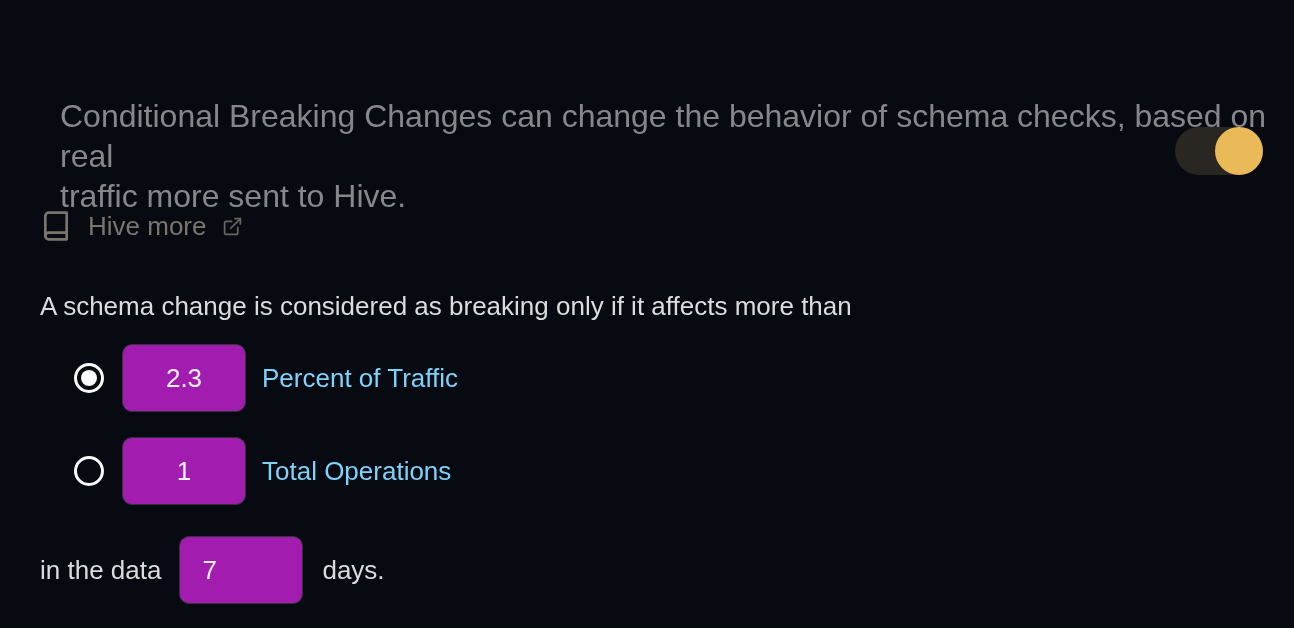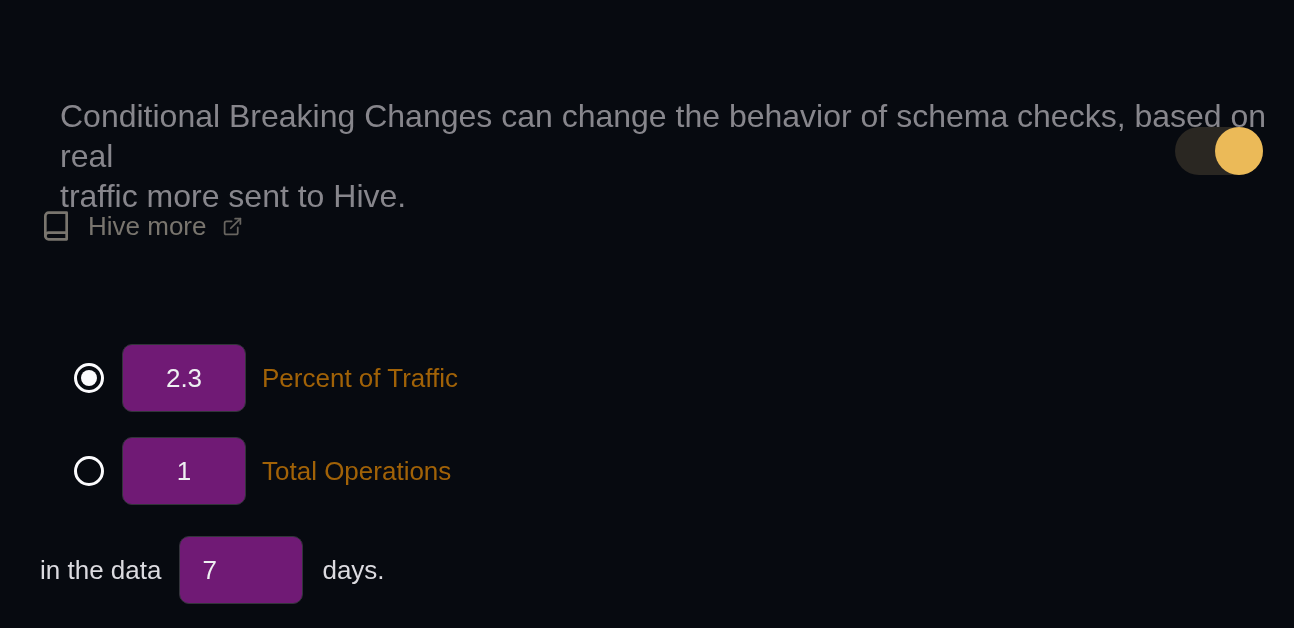--- a/index.html
+++ b/index.html
@@ -64,28 +64,28 @@
     cursor:pointer;background:transparent;
   }
   .radio .dot{
     width:16px;height:16px;border-radius:50%;background:#fbfbfd;
     display:none;
   }
   .radio.selected .dot{display:block;}
 
   .num-input{
     width:124px;height:68px;margin-left:18px;flex:0 0 auto;
-    background:#701a75;border:1px solid #32343a;border-radius:10px;
+    background:#a21caf;border:1px solid #32343a;border-radius:10px;
     color:#eef0f2;font-size:26px;font-family:"Liberation Sans", sans-serif;
     text-align:center;outline:none;box-sizing:border-box;
   }
   .num-input.left-align{text-align:left;padding-left:22px;}
 
   .option-label{
-    margin-left:16px;font-size:26px;color:#a16207;
+    margin-left:16px;font-size:26px;color:#7dd3fc;
   }
   .period-text{font-size:26px;color:#dcdbe0;}
   .row-3 .num-input{margin-left:18px;margin-right:19px;}
 </style>
 </head>
 <body>
 
 <div class="page">
 
 
@@ -108,20 +108,21 @@
     <span>Hive more</span>
     <span class="ext">
       <svg width="21" height="21" viewBox="0 0 24 24" fill="none" stroke-width="2" stroke-linecap="round" stroke-linejoin="round">
         <path d="M18 13v6a2 2 0 0 1-2 2H5a2 2 0 0 1-2-2V8a2 2 0 0 1 2-2h6"></path>
         <polyline points="15 3 21 3 21 9"></polyline>
         <line x1="10" y1="14" x2="21" y2="3"></line>
       </svg>
     </span>
   </a>
 
+  <div class="sentence">A schema change is considered as breaking only if it affects more than</div>
 
   <div class="option-row row-1">
     <span class="radio selected">
         <span class="dot"></span>
       </span>
     <input class="num-input" value="2.3" style="">
     <span class="option-label">Percent of Traffic</span>
   </div>
 
   <div class="option-row row-2">

